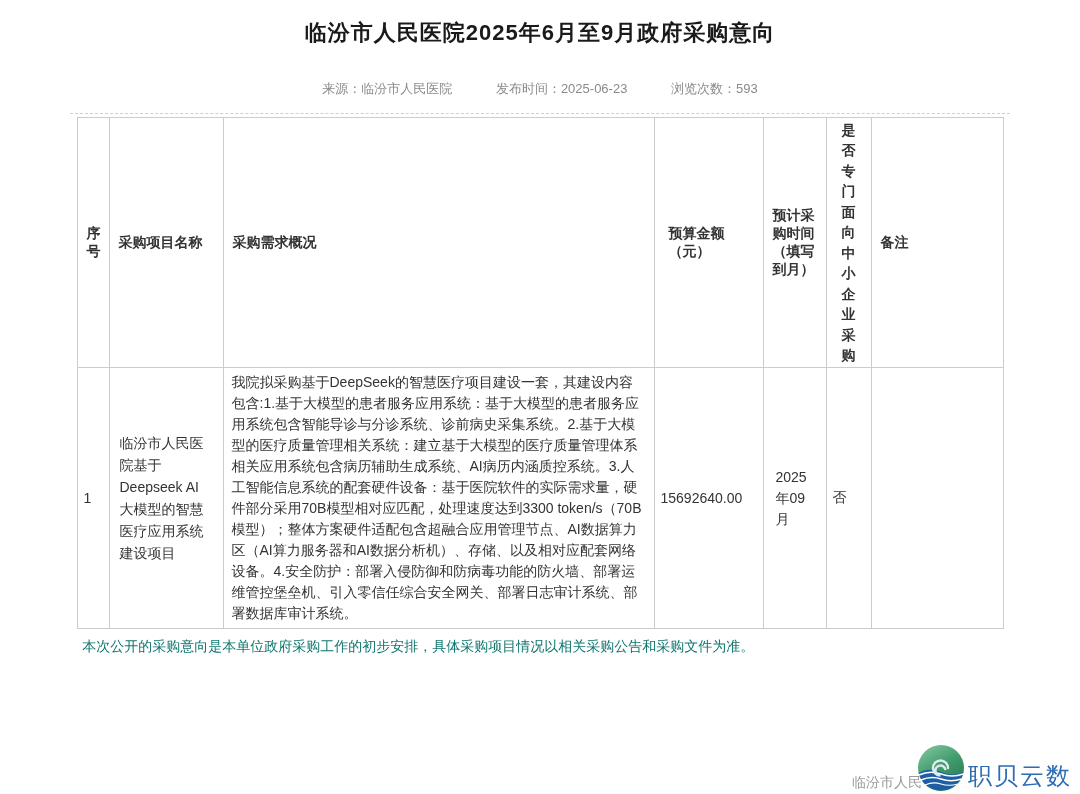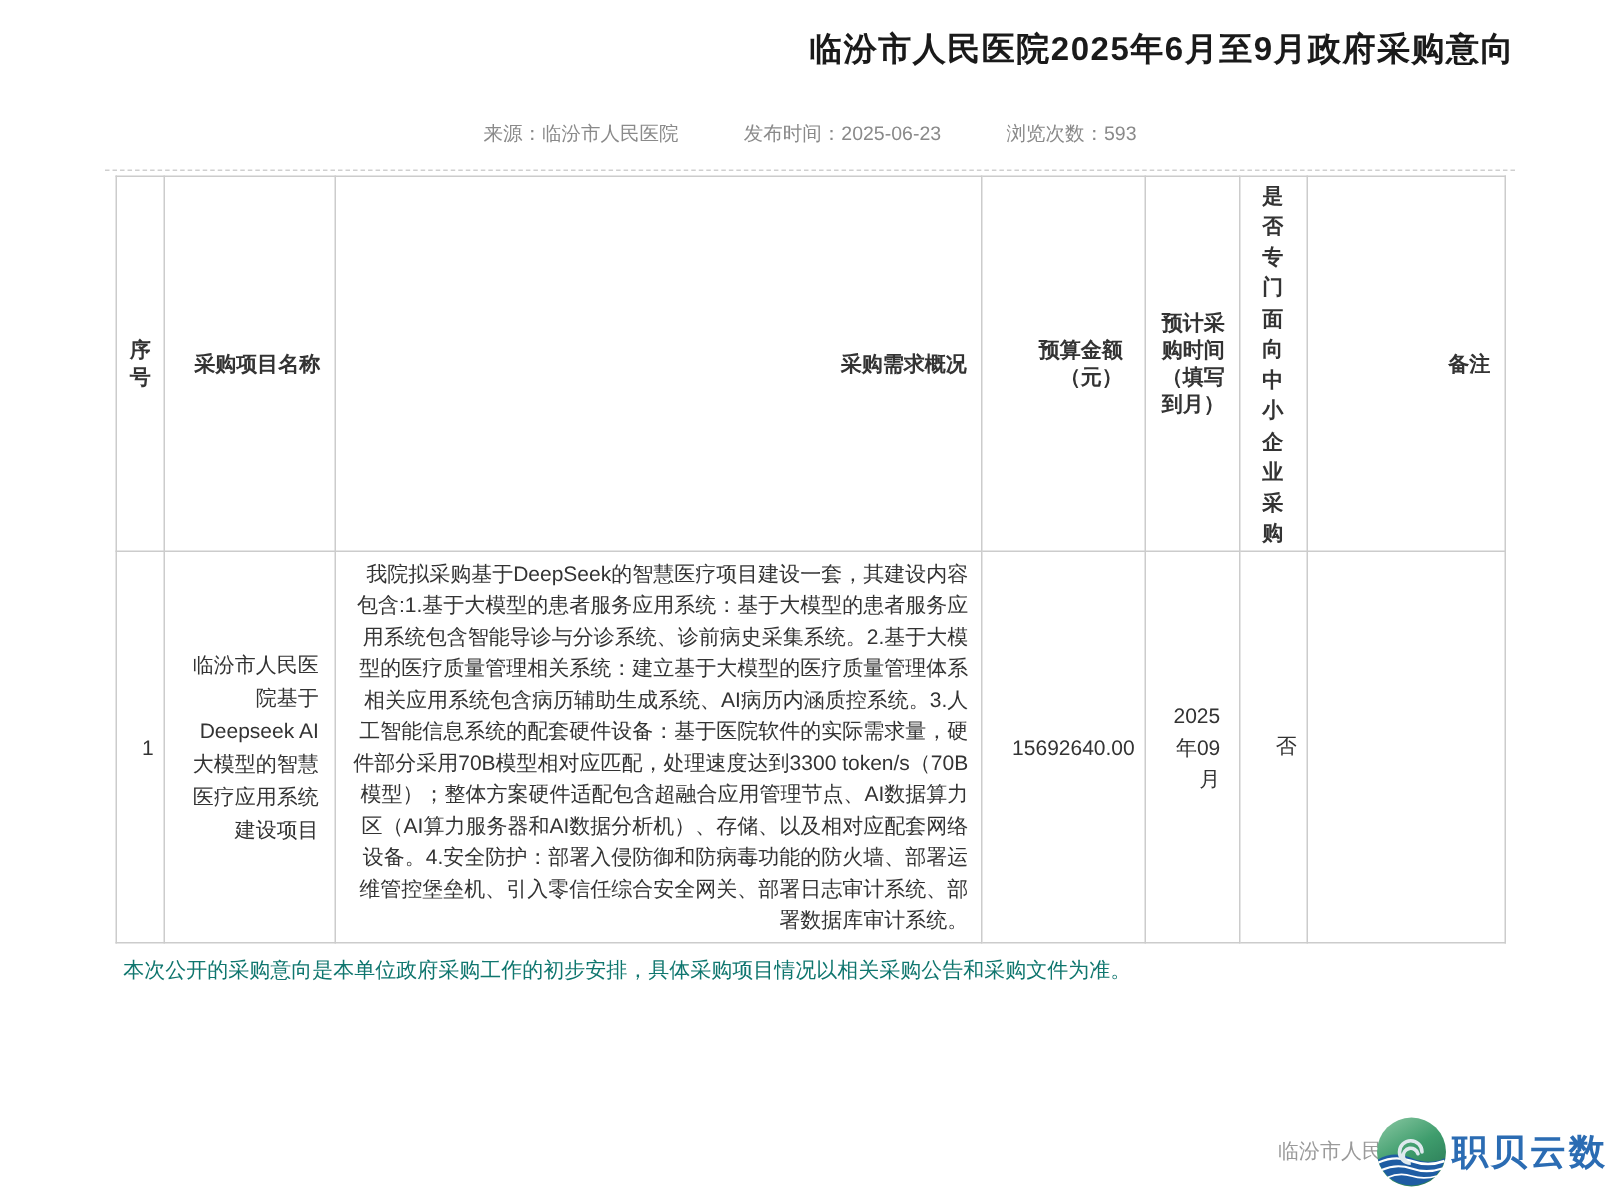--- a/index.html
+++ b/index.html
@@ -8,21 +8,21 @@
     width: 1080px; height: 794px;
     font-family: "Liberation Sans", "DejaVu Sans", sans-serif;
     color: #333333;
     position: relative;
     overflow: hidden;
   }
   .page { padding: 0 70px; }
 
   .doc-title {
     margin-top: 18px;
-    text-align: right;
+    text-align: center;
     font-size: 22px;
     font-weight: bold;
     color: #1a1a1a;
     letter-spacing: 1px;
   }
 
   .meta-row {
     margin-top: 32px;
     text-align: center;
     font-size: 13px;
@@ -44,21 +44,21 @@
   }
 
   table.purchase-table {
     width: 926px;
     margin: 3px auto 0;
     border-collapse: collapse;
     table-layout: fixed;
   }
   .purchase-table th, .purchase-table td {
     border: 1px solid #cccccc;
-    text-align: right;
+    text-align: left;
     vertical-align: middle;
     font-size: 14px;
     color: #333333;
     word-break: normal;
     overflow-wrap: break-word;
   }
   .purchase-table th { font-weight: bold; padding: 0 9px; }
   tr.header-row { height: 250px; }
   tr.data-row { height: 247px; }
   th.th-budget { padding: 0 14px; }
@@ -77,36 +77,36 @@
     padding-left: 8px;
     text-indent: 0.3em;
     color: #0f766e;
   }
 
   .watermark {
     position: absolute;
     right: 8px;
     bottom: 2px;
     display: flex;
-    align-items: center;
+    align-items: flex-end;
   }
   .wm-text {
     font-size: 14px;
     color: #9a9a9a;
   }
   .wm-logo {
     width: 48px; height: 48px;
     margin-left: -5px;
     margin-right: 3px;
     position: relative;
     z-index: 2;
   }
   .wm-brand {
     font-size: 24px;
-    font-weight: bold;
+    font-weight: normal;
     color: #2b6cb3;
     letter-spacing: 2px;
   }
 </style>
 </head>
 <body>
 
 <div class="page">
 
   <h1 class="doc-title">临汾市人民医院2025年6月至9月政府采购意向</h1>

